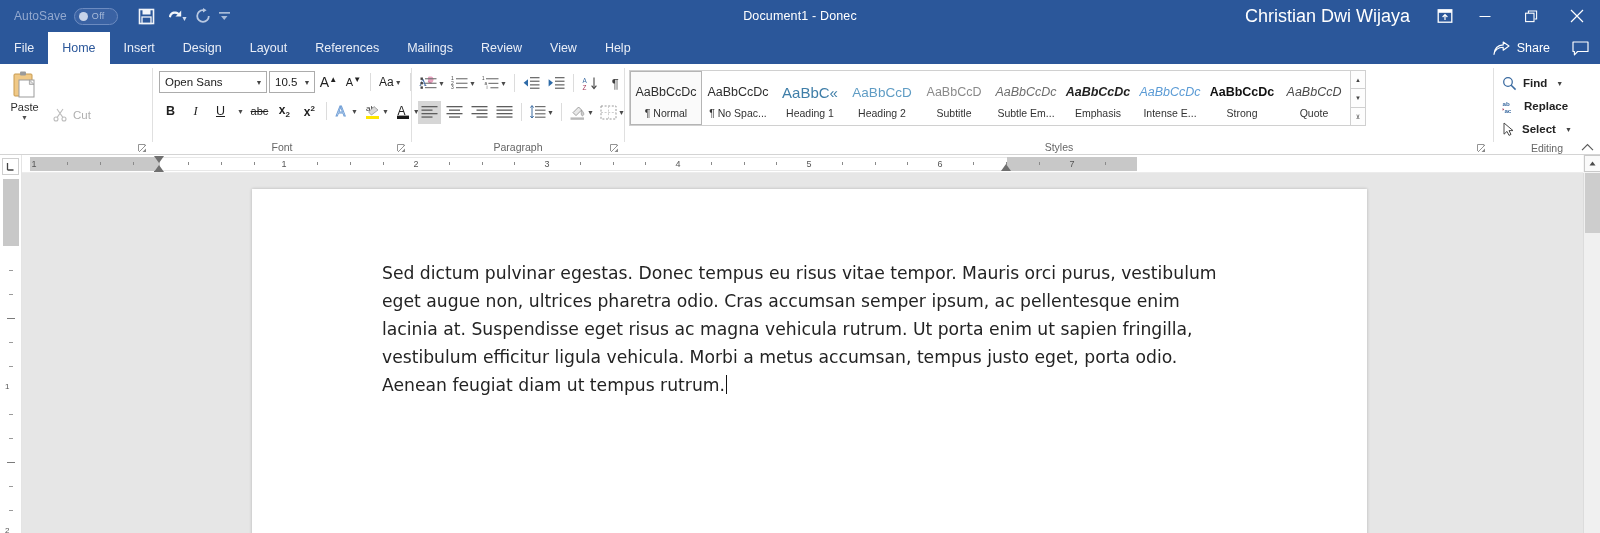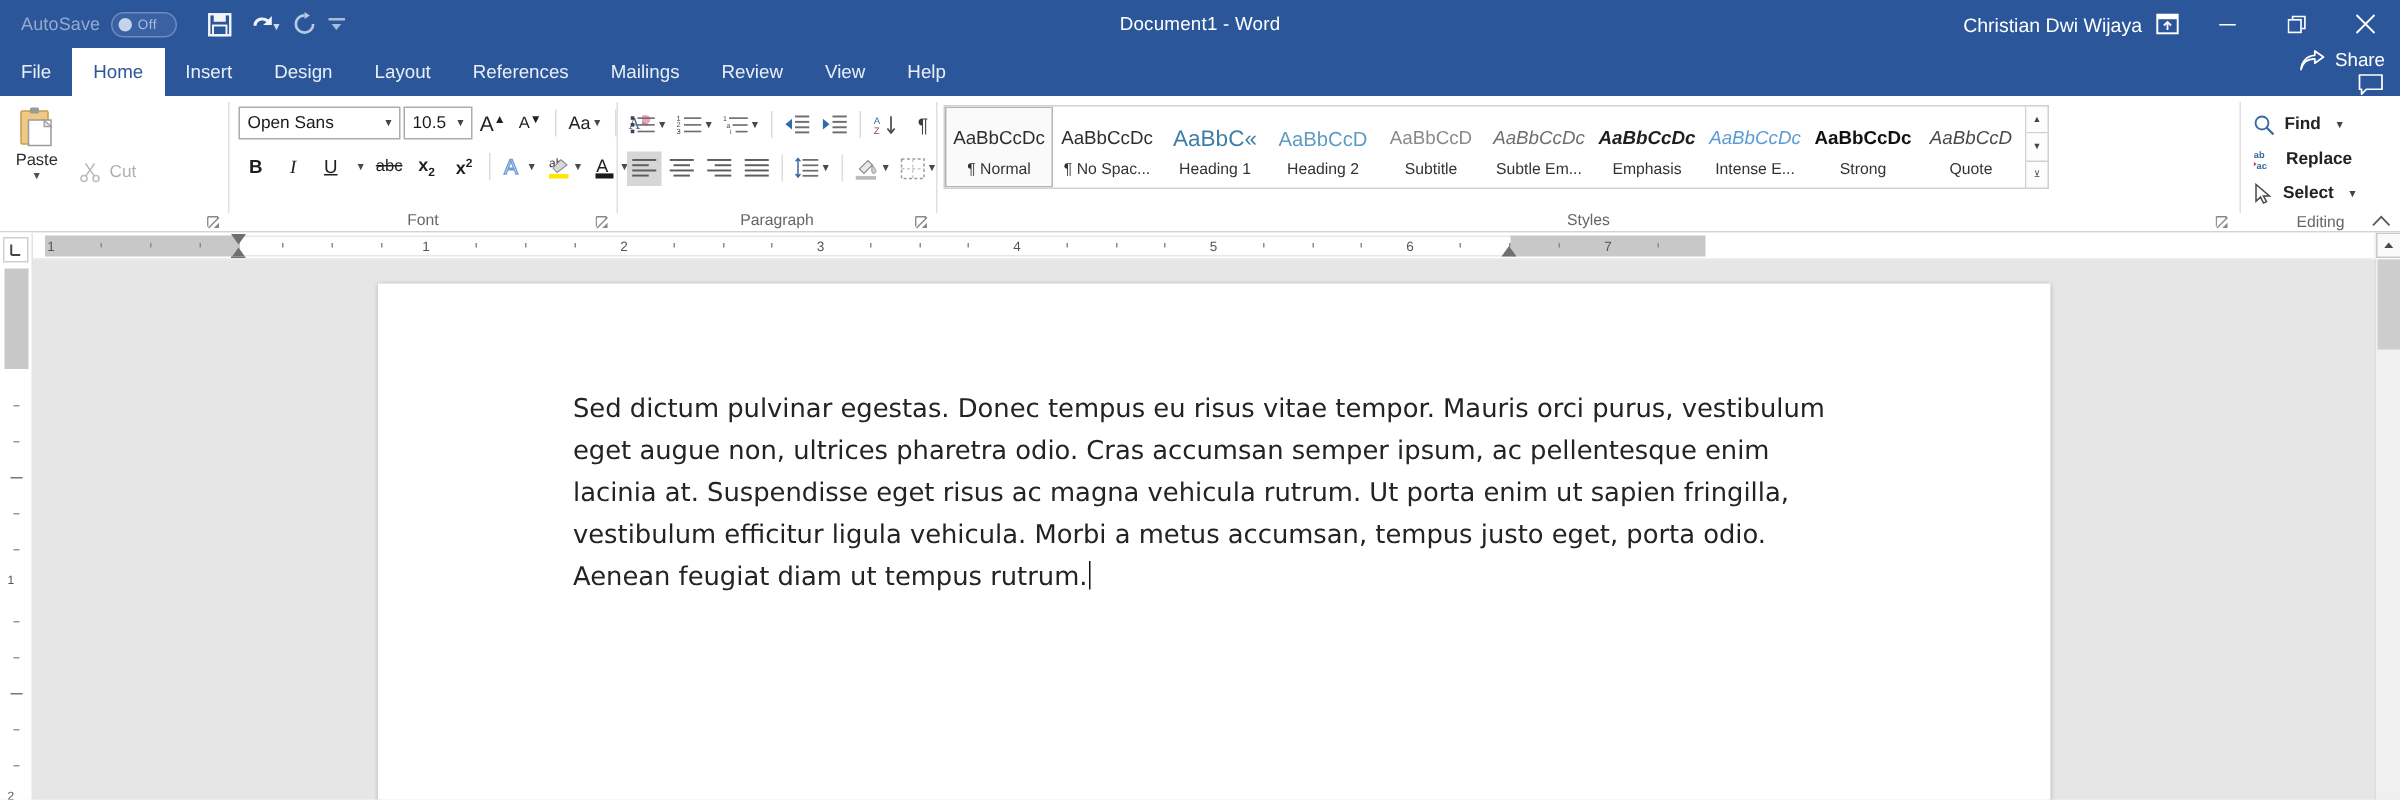--- a/index.html
+++ b/index.html
@@ -38,21 +38,21 @@
 
   .doc-title {
     position: absolute; left: 0; right: 0; text-align: center;
     color: #ffffff; font-size: 12.5px; letter-spacing: .15px;
     pointer-events: none;
   }
   .title-right {
     position: absolute; right: 0; top: 0; height: 32px;
     display: flex; align-items: center;
   }
-  .user-name { color: #fff; font-size: 13px; white-space: nowrap; }
+  .user-name { color: #fff; font-size: 18px; margin-right: 18px; white-space: nowrap; }
   .ribbon-display {
     width: 34px; height: 32px; display: flex; align-items: center; justify-content: center;
     color: #fff;
   }
   .wbtn {
     width: 46px; height: 32px; display: flex; align-items: center; justify-content: center;
     color: #fff;
   }
 
   
@@ -63,21 +63,21 @@
   .tab {
     height: 32px; padding: 0 14px; color: #e9eef7; font-size: 12.5px;
     display: flex; align-items: center; white-space: nowrap;
   }
   .tab.active { background: #ffffff; color: #2b579a; font-weight: normal; }
   .tellme {
     display: flex; align-items: center; gap: 6px; color: #ffffff;
     font-size: 12.5px; margin-left: 22px; height: 32px;
   }
   .tellme .bulb { display: flex; align-items: center; }
-  .tab-right { position: absolute; right: 0; bottom: 0; height: 32px; display: flex; align-items: flex-end; flex-direction: column; }
+  .tab-right { position: absolute; right: 0; bottom: 0; height: 32px; display: flex; align-items: flex-start; }
   .share-btn {
     display: flex; align-items: center; gap: 7px; color: #fff; font-size: 12.5px;
     padding: 0 10px; height: 32px;
   }
   .comment-btn { width: 40px; height: 32px; display: flex; align-items: center; justify-content: center; }
 
   
   .ribbon {
     height: 91px; background: #ffffff; border-bottom: 1px solid #d4d4d4;
     display: flex; position: relative;
@@ -282,21 +282,21 @@
         </svg>
       </div>
       <div class="qat-btn narrow">
         <svg width="13" height="13" viewBox="0 0 13 13">
           <rect x="1" y="2" width="11" height="1.7" fill="#a8bbd8"></rect>
           <path d="M3 6 L9.5 6 L6.25 10 Z" fill="#a8bbd8"></path>
         </svg>
       </div>
     </div>
 
-    <div class="doc-title">Document1  -  Word</div>
+    <div class="doc-title">Document1  -  Donec</div>
 
     <div class="title-right">
       <span class="user-name">Christian Dwi Wijaya</span>
       <div class="ribbon-display">
         <svg width="16" height="16" viewBox="0 0 16 16">
           <rect x="1.2" y="1.8" width="13.6" height="12.4" fill="none" stroke="#fff" stroke-width="1.3"></rect>
           <rect x="1.2" y="1.8" width="13.6" height="3" fill="#fff"></rect>
           <path d="M8 12 L8 7 M5.6 9 L8 6.6 L10.4 9" stroke="#fff" stroke-width="1.2" fill="none"></path>
         </svg>
       </div>

